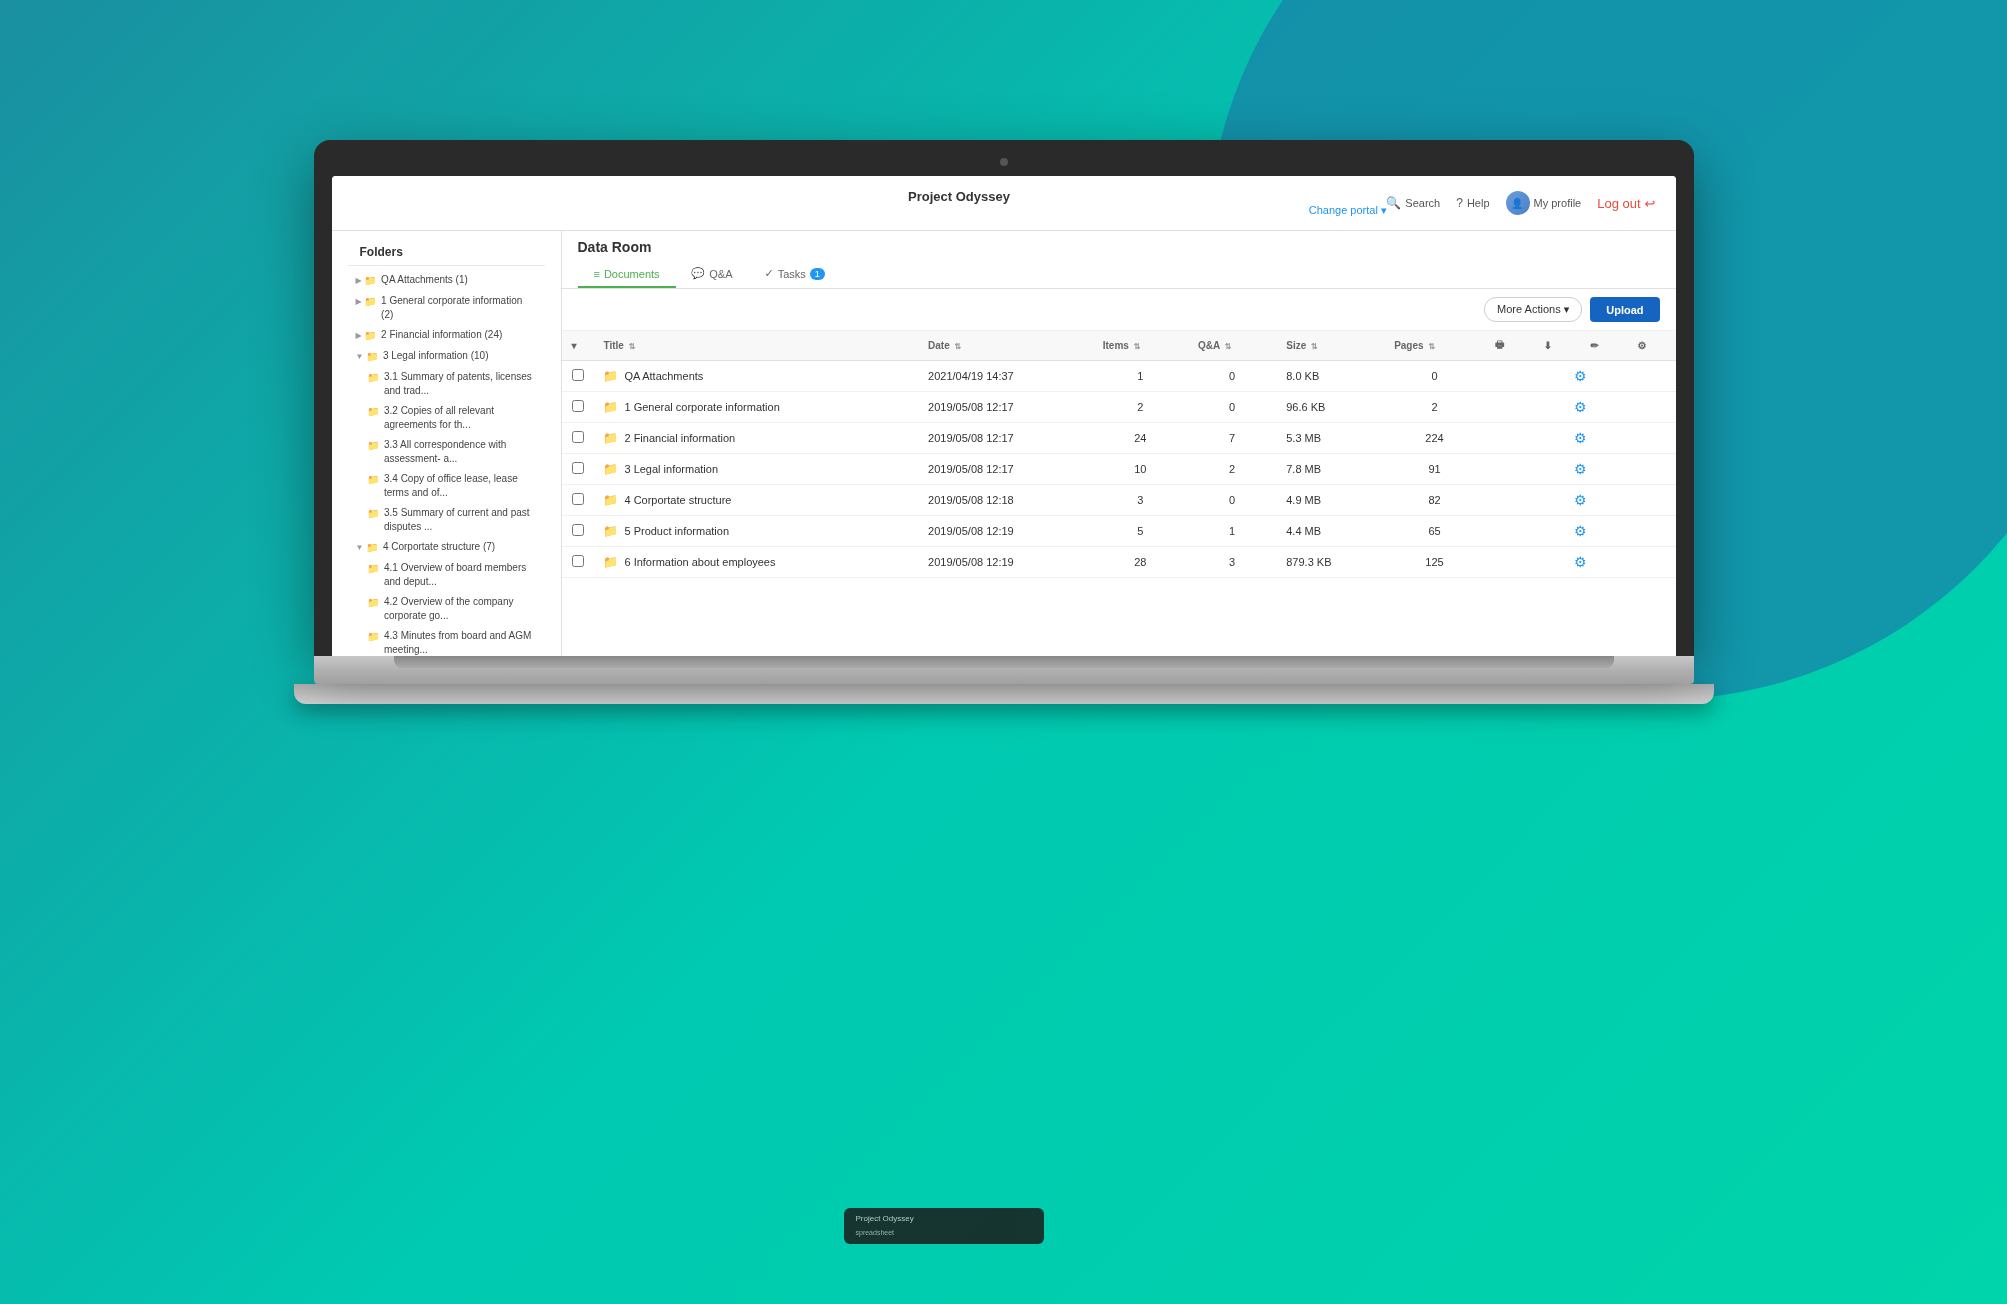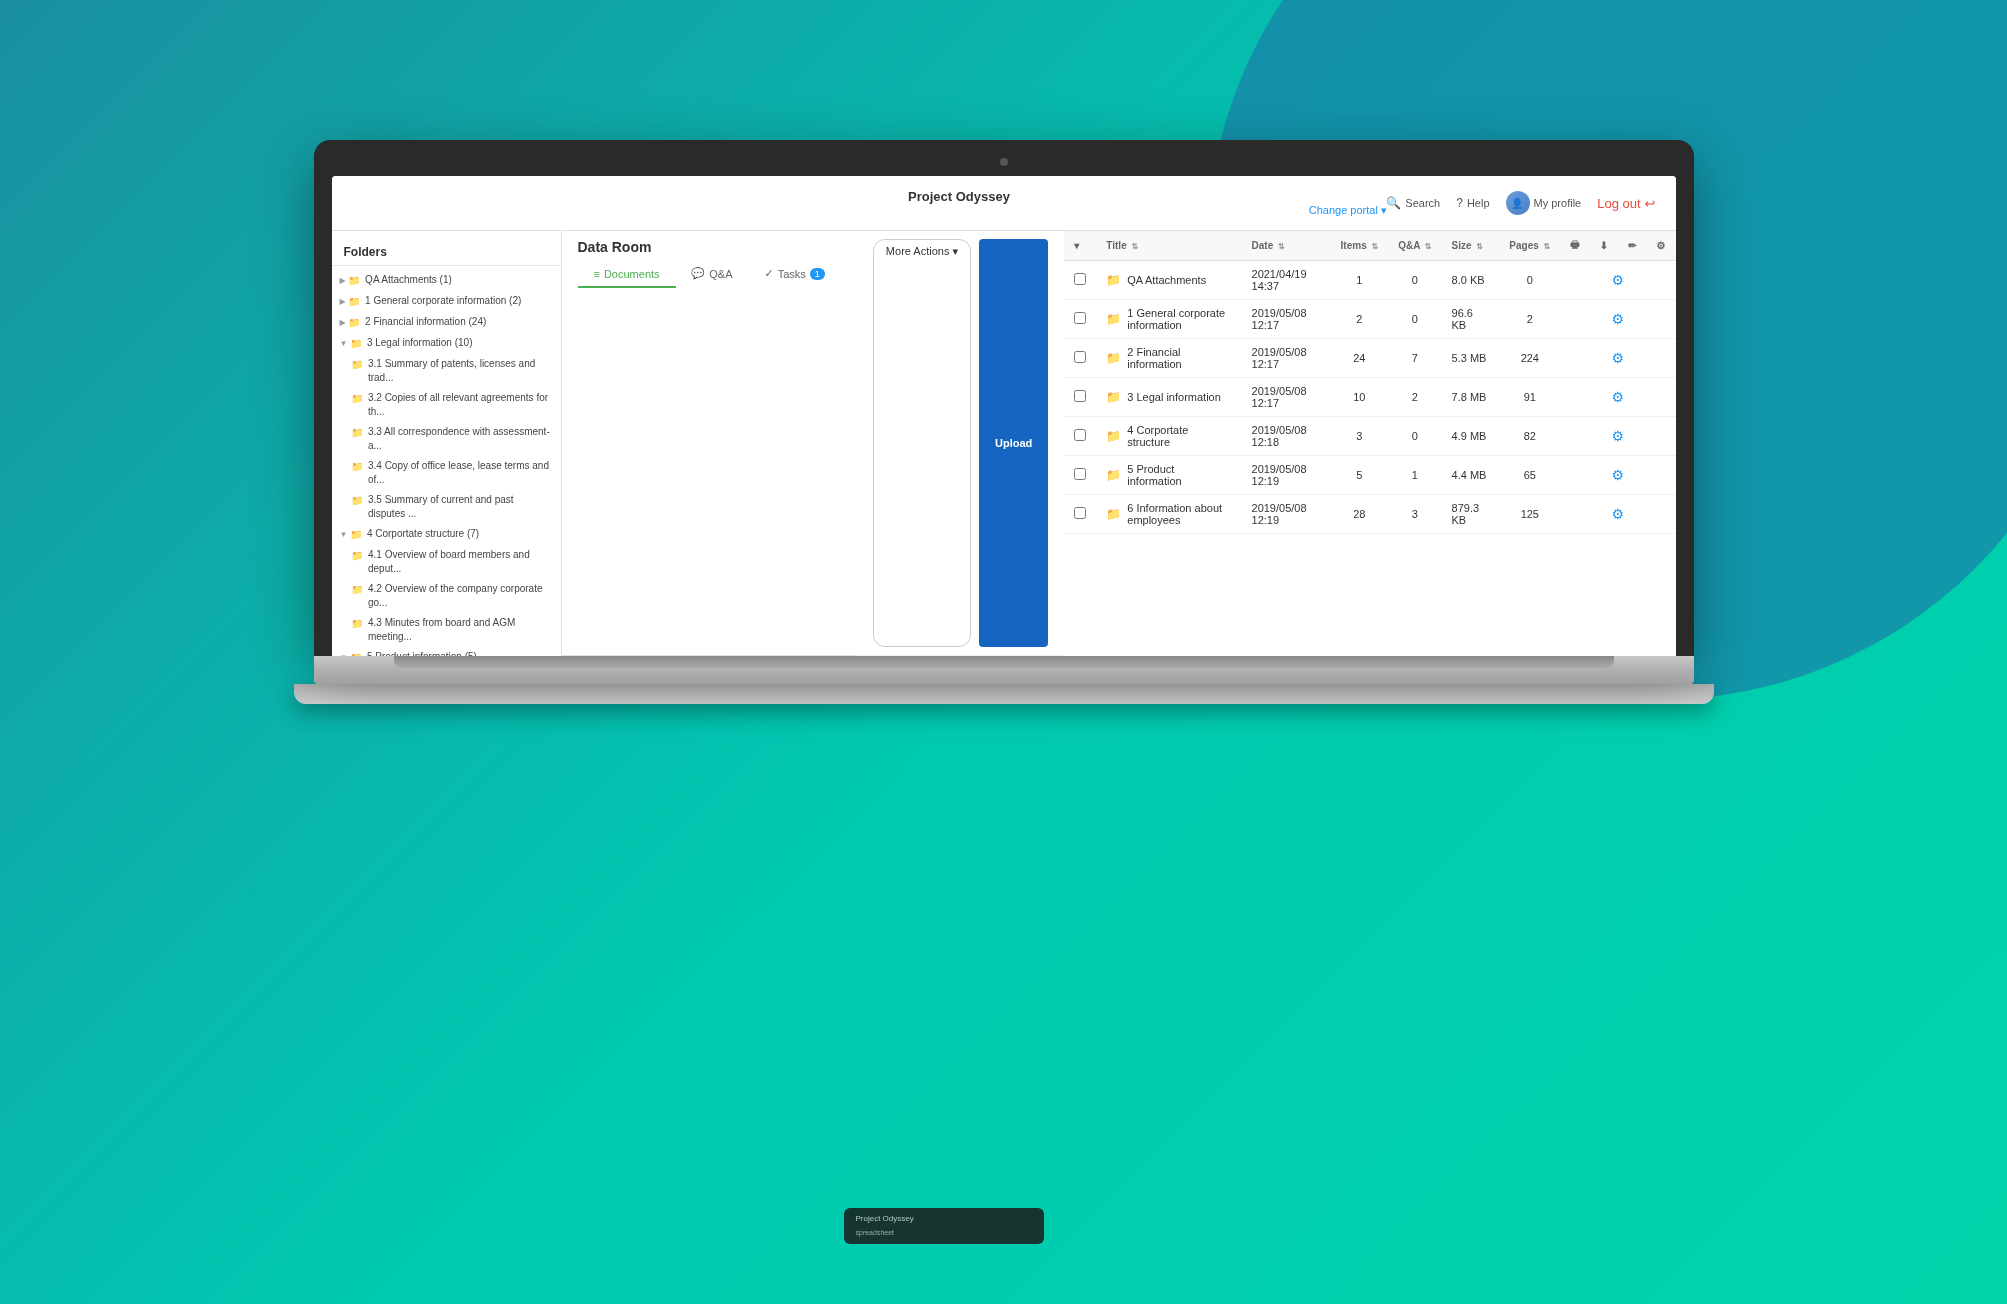--- a/index.html
+++ b/index.html
@@ -153,21 +153,21 @@
       height: calc(480px - 55px);
       overflow: hidden;
     }
 
     
     .sidebar {
       width: 230px;
       min-width: 230px;
       border-right: 1px solid #e0e0e0;
       overflow-y: auto;
-      padding: 8px 0;
+      padding: 8px 16px;
       background: #fff;
     }
 
     .sidebar-header {
       font-size: 12px;
       font-weight: 700;
       color: #333;
       padding: 6px 12px;
       border-bottom: 1px solid #e8e8e8;
       margin-bottom: 4px;
@@ -199,21 +199,21 @@
       font-size: 8px;
       margin-right: 3px;
       flex-shrink: 0;
       margin-top: 2px;
     }
 
     
     .main-content {
       flex: 1;
       display: flex;
-      flex-direction: row;
+      flex-direction: column;
       overflow: hidden;
     }
 
     .content-header {
       padding: 8px 16px 0 16px;
       border-bottom: 1px solid #e0e0e0;
     }
 
     .content-title {
       font-size: 14px;

